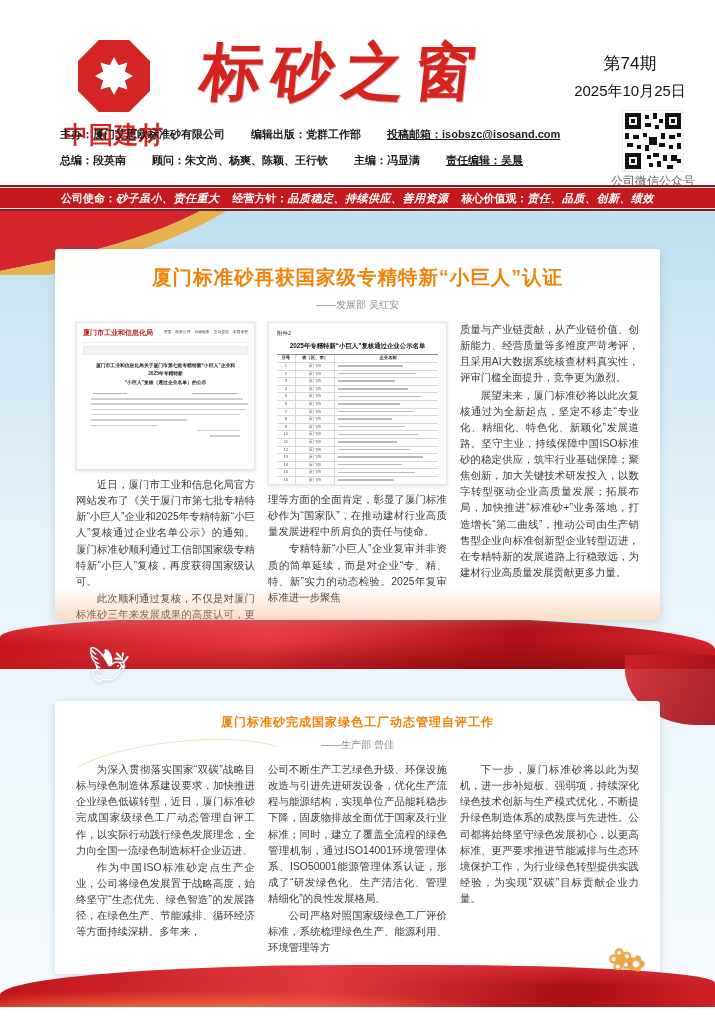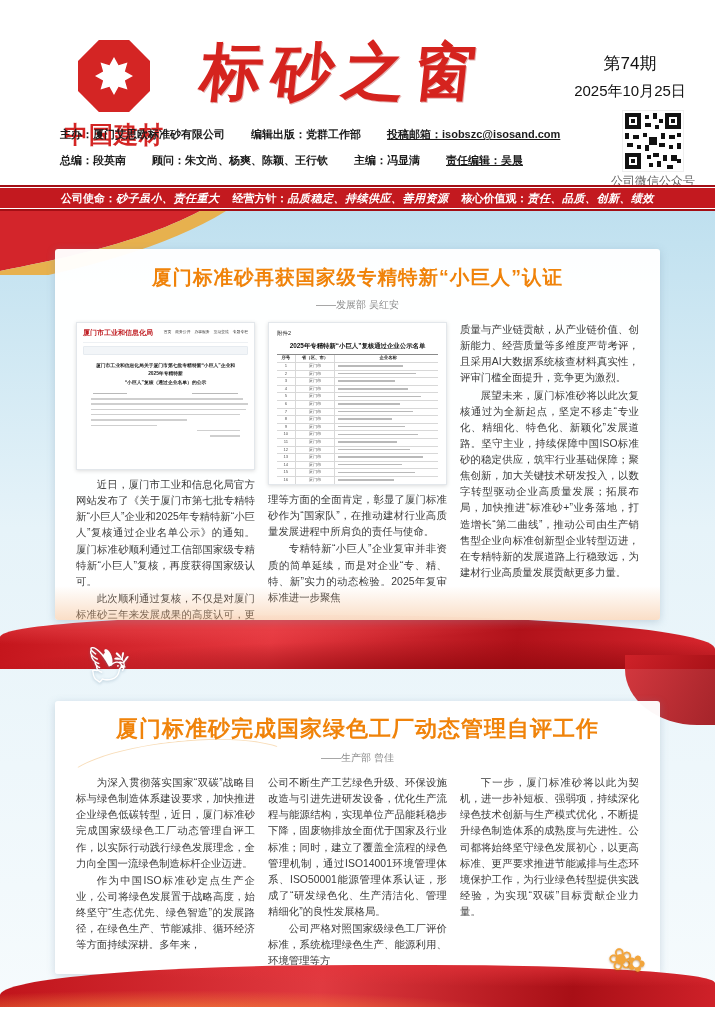--- a/index.html
+++ b/index.html
@@ -61,21 +61,21 @@
 
   
   .card{position:absolute;left:55px;width:605px;background:rgba(255,255,255,.97);z-index:2;
     box-sizing:border-box;border-radius:3px;box-shadow:0 2px 9px rgba(110,140,165,.30);overflow:hidden;}
   .card1{top:249px;height:371px;padding:15px 21px 10px;}
   .card2{top:701px;height:273px;padding:13px 21px 10px;}
   .card1::after{content:"";position:absolute;left:0;right:0;bottom:0;height:34px;pointer-events:none;
     background:linear-gradient(180deg,rgba(247,190,135,0) 0%,rgba(243,176,120,.42) 100%);}
   .a-title{color:#f0830a;font-weight:bold;text-align:center;letter-spacing:1px;}
   .card1 .a-title{font-size:19.5px;}
-  .card2 .a-title{font-size:22px;}
+  .card2 .a-title{font-size:12px;}
   .a-byline{text-align:center;color:#8d8d8d;font-size:10px;margin-top:7px;}
   .cols{display:flex;gap:13px;margin-top:10px;}
   .col{flex:1 1 0;min-width:0;font-size:10.4px;line-height:1.55;color:#3b3b3b;text-align:justify;}
   .para{margin:0 0 1px;}
   .indent{text-indent:2em;}
 
   
   .gov{height:148px;background:#fff;border:1px solid #e3e7eb;box-shadow:0 1px 4px rgba(0,0,0,.14);
     margin-bottom:7px;padding:5px 6px;box-sizing:border-box;overflow:hidden;}
   .gov-top{display:flex;align-items:center;justify-content:space-between;border-bottom:1px solid #eef1f4;padding-bottom:3px;}

